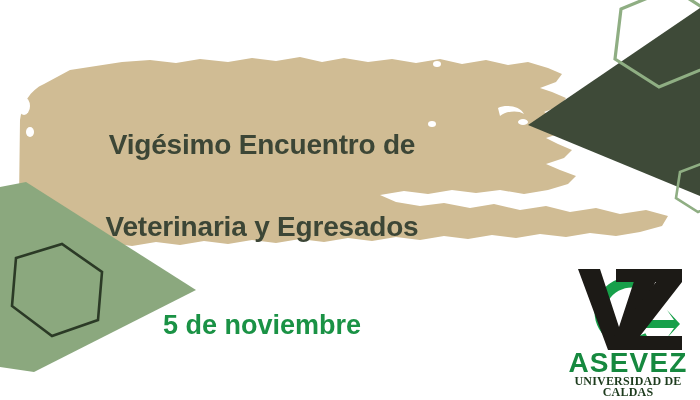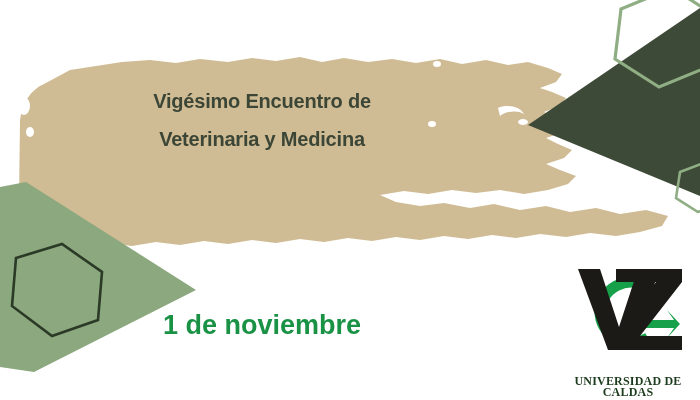--- a/index.html
+++ b/index.html
@@ -28,25 +28,26 @@
     position: absolute;
     z-index: 5;
     left: 52px;
     top: 82px;
     width: 420px;
     text-align: center;
   }
   .title-line {
     font-family: "Liberation Sans", sans-serif;
     font-weight: bold;
-    font-size: 20px;
+    font-size: 28px;
     line-height: 38px;
     letter-spacing: -0.2px;
     color: #3c4636;
     white-space: nowrap;
+    margin-top: 44px;
   }
 
   
   #date-text {
     position: absolute;
     z-index: 5;
     left: 52px;
     top: 310px;
     width: 420px;
     text-align: center;
@@ -147,35 +148,36 @@
 
     <polygon points="680,172 706,162 728,176 724,202 698,212 676,198" fill="none" stroke="#8fae83" stroke-width="2.6"></polygon>
 
     <path fill="#8ba87e" d="M -6,188 L 26,182 L 196,290 L 34,372 L -6,366 Z"></path>
 
     <polygon points="16,258 62,244 102,272 98,320 52,336 12,306" fill="none" stroke="#2b3a26" stroke-width="2.6"></polygon>
   </svg>
 
   <div id="title-block">
     <div class="title-line">Vigésimo Encuentro de</div>
-    <div class="title-line">Veterinaria y Medicina</div>
+    <div class="title-line">Veterinaria y Egresados</div>
   </div>
 
-  <div id="date-text">1 de noviembre</div>
+  <div id="date-text">5 de noviembre</div>
 
   <div id="logo">
 
     <svg id="logo-mark" viewBox="0 0 116 84" width="116" height="84">
 
       <path fill="none" stroke="#17a04a" stroke-width="11" d="M 78,20
                A 32,30 0 1 0 78,72"></path>
       <path fill="#17a04a" d="M 62,54 L 104,54 L 97,44 L 110,58 L 97,72 L 104,62 L 62,62 Z"></path>
 
       <path fill="#1c1a16" d="M 8,3 L 30,3 L 49,61 L 68,3 L 90,3 L 60,84 L 38,84 Z"></path>
 
       <path fill="#1c1a16" d="M 46,3 L 112,3 L 112,16 L 70,70 L 112,70 L 112,84 L 44,84
                L 44,70 L 86,16 L 46,16 Z"></path>
     </svg>
 
+    <div id="logo-wordmark">ASEVEZ</div>
     <div id="logo-subtext">UNIVERSIDAD DE CALDAS</div>
   </div>
 
 </div>
 
 </body></html>

